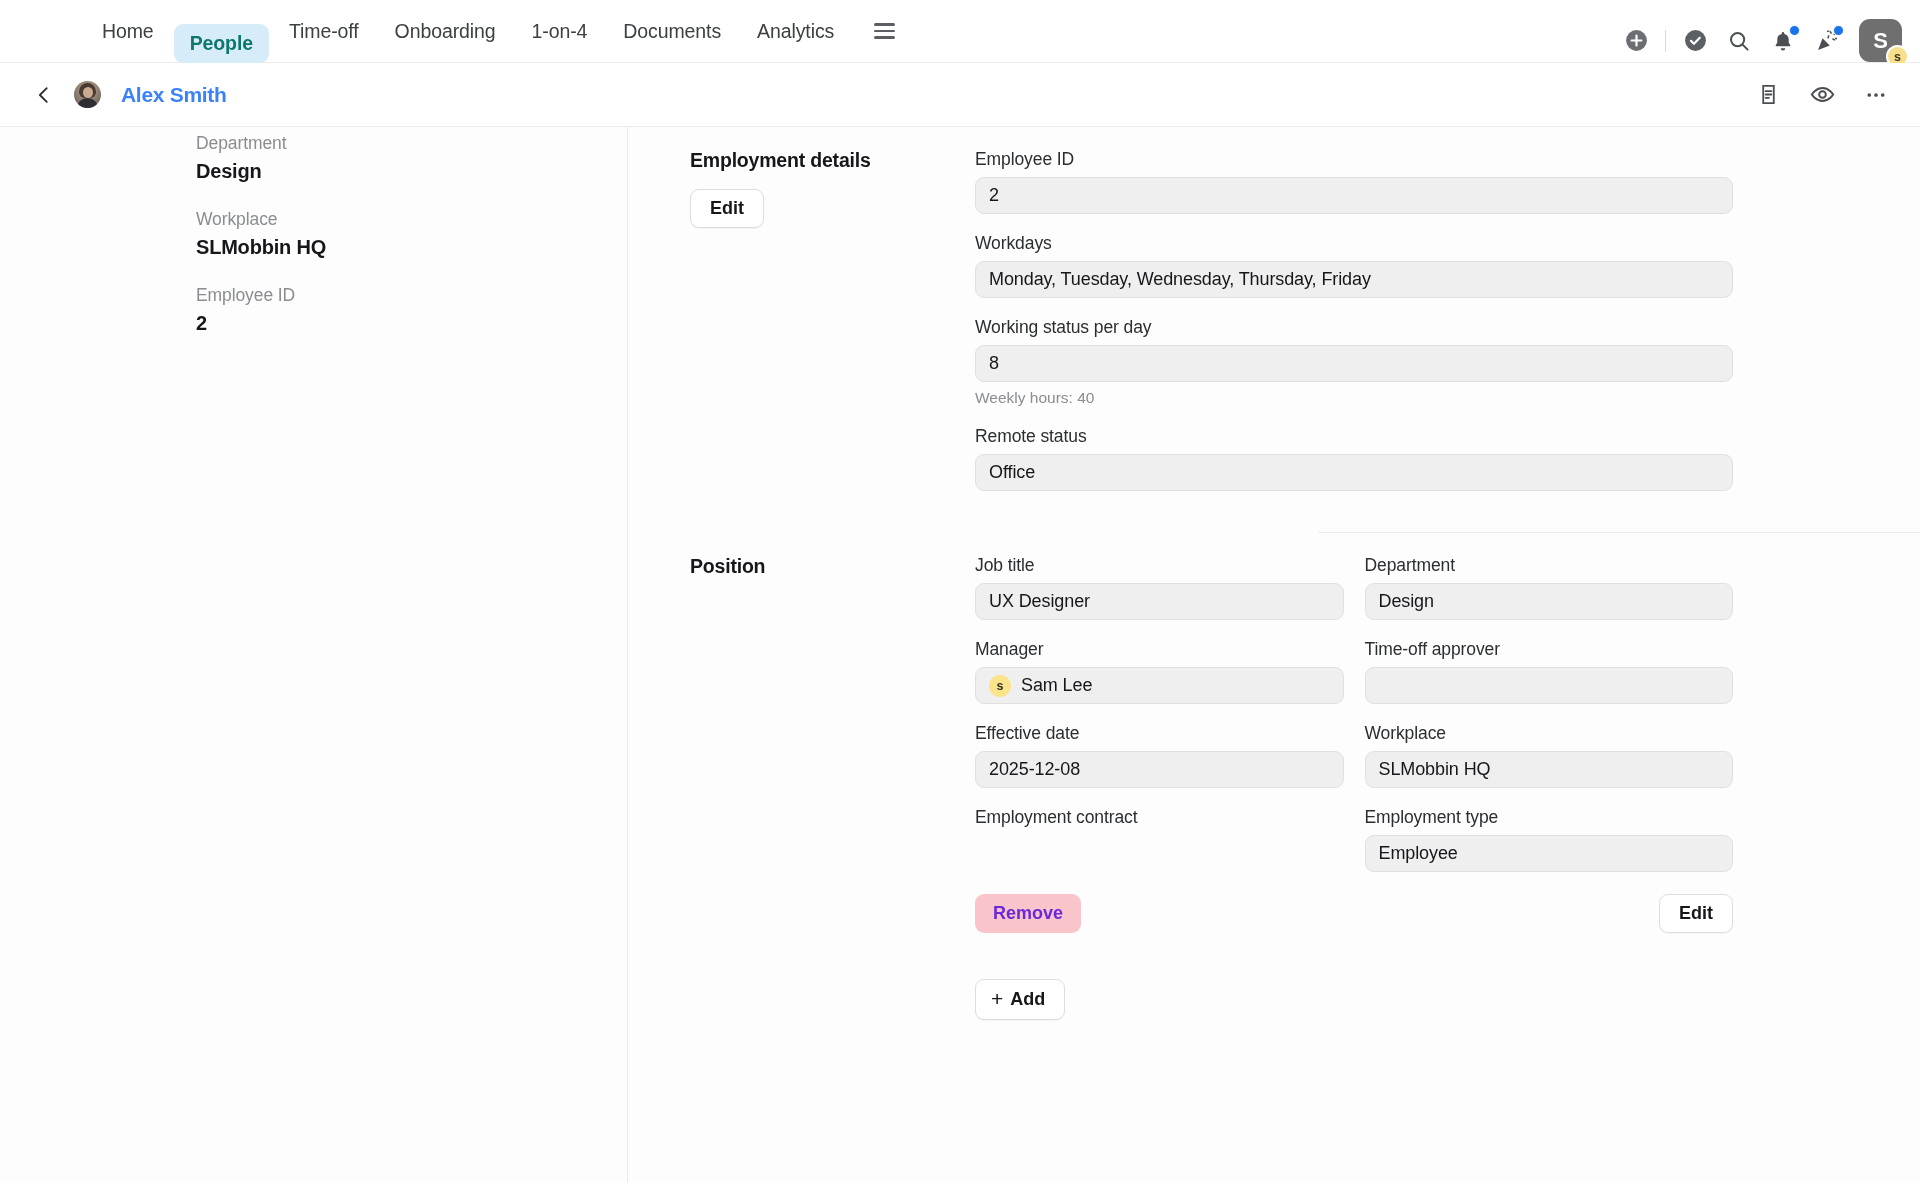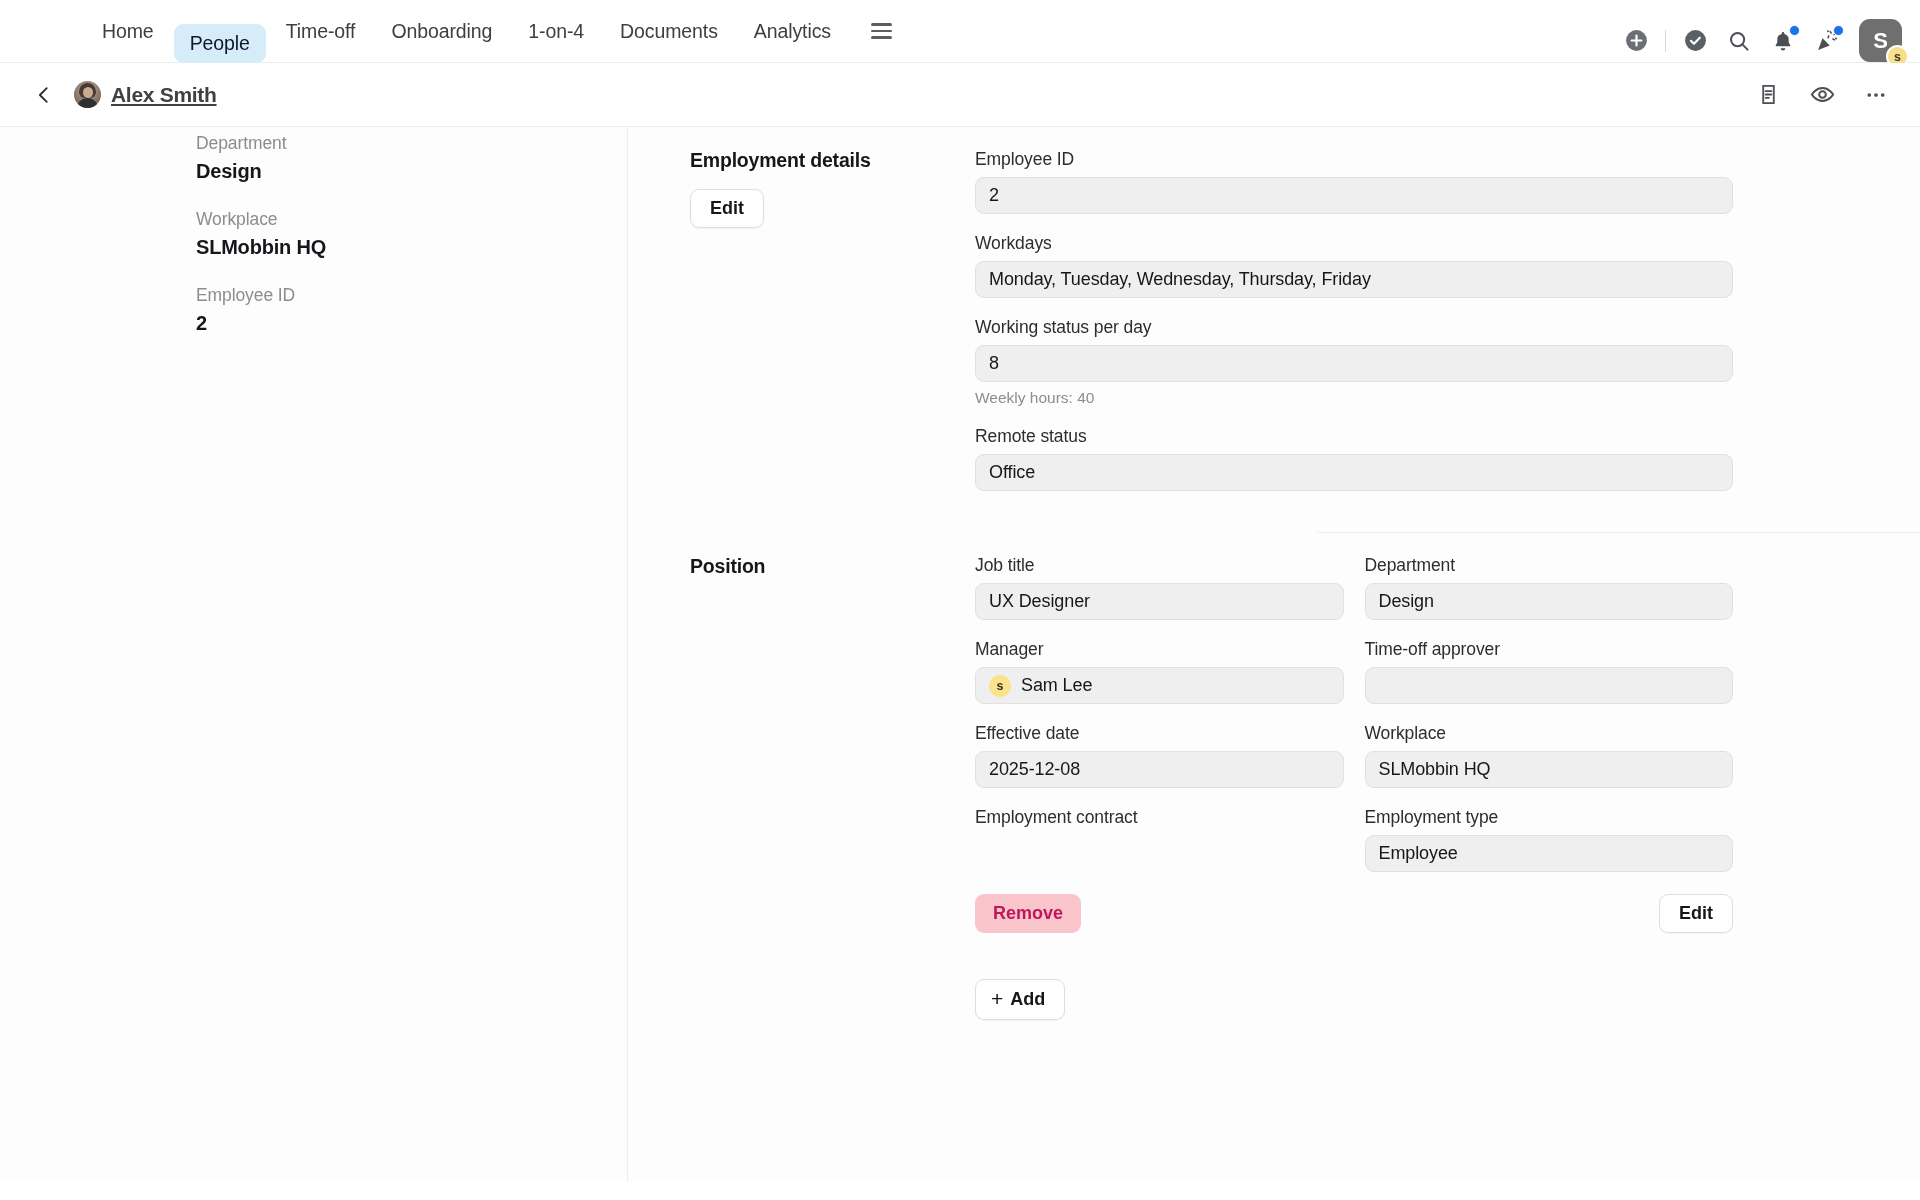--- a/index.html
+++ b/index.html
@@ -30,22 +30,22 @@
     font-size: 19.5px;
     color: #3c4043;
     padding: 8px 16px;
     border-radius: 9px;
     white-space: nowrap;
     letter-spacing: -0.1px;
     cursor: pointer;
   }
   .nav-item.active {
     background: #d6edf9;
-    color: #0f172a;
-    font-weight: 400;
+    color: #0f766e;
+    font-weight: 700;
     margin-top: 24px;
   }
   .nav-burger {
     margin-left: 10px;
     padding: 8px 10px;
     display: flex;
     flex-direction: column;
     gap: 4px;
     cursor: pointer;
   }
@@ -146,26 +146,25 @@
     border-radius: 50%;
     background: #c9ab92;
   }
   .person-avatar .body {
     position: absolute; left: 3px; bottom: -3px;
     width: 21px; height: 13px;
     border-radius: 10px 10px 0 0;
     background: #2f2f33;
   }
   .person-name {
-    margin-left: 10px;
+    margin-left: 20px;
     font-size: 21px;
     font-weight: 700;
-    color: #404040;
+    color: #3b82f6;
     letter-spacing: -0.3px;
-    text-decoration: underline;
   }
   .subheader-right {
     position: absolute;
     right: 22px;
     display: flex;
     align-items: center;
     gap: 10px;
   }
 
   
@@ -297,21 +296,21 @@
 
   .row-actions {
     display: flex;
     align-items: center;
     justify-content: space-between;
     margin-top: 3px;
   }
   .btn-remove {
     background: #f9c5ca;
     border: none;
-    color: #be185d;
+    color: #6d28d9;
     border-radius: 9px;
     font-size: 18px;
     font-weight: 600;
     padding: 9px 18px;
     cursor: pointer;
     font-family: "Liberation Sans", sans-serif;
   }
   .add-wrap { margin-top: 46px; }
   .btn-add { padding: 9px 19px 9px 15px; }
   .plus-glyph {

